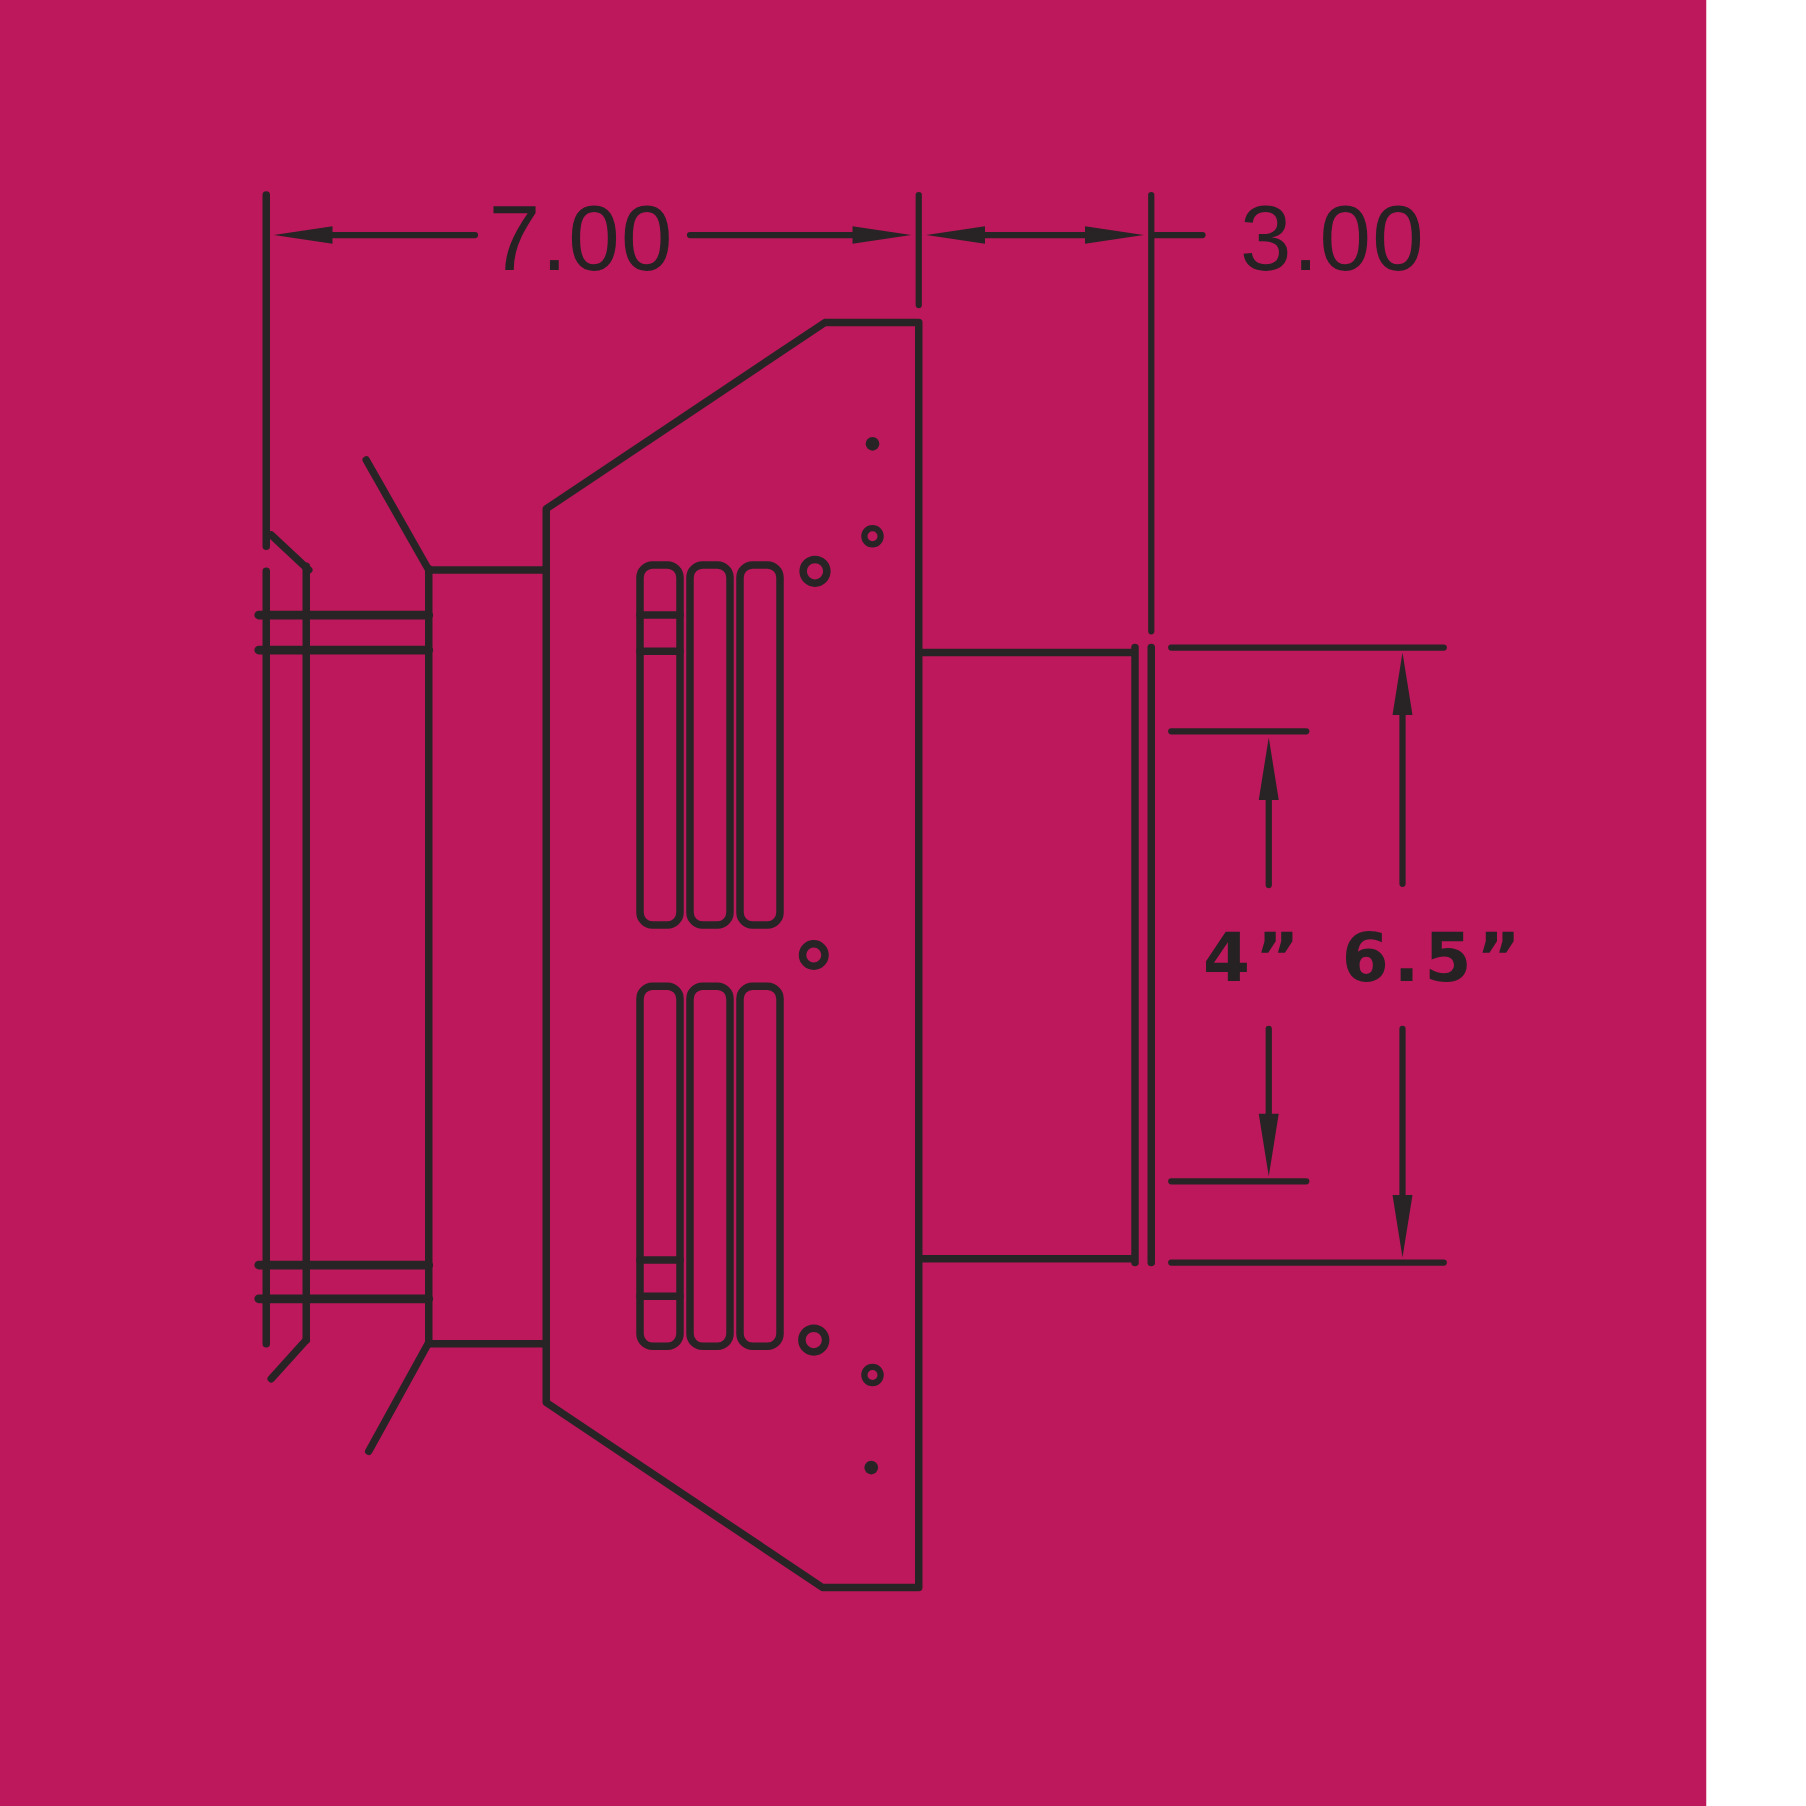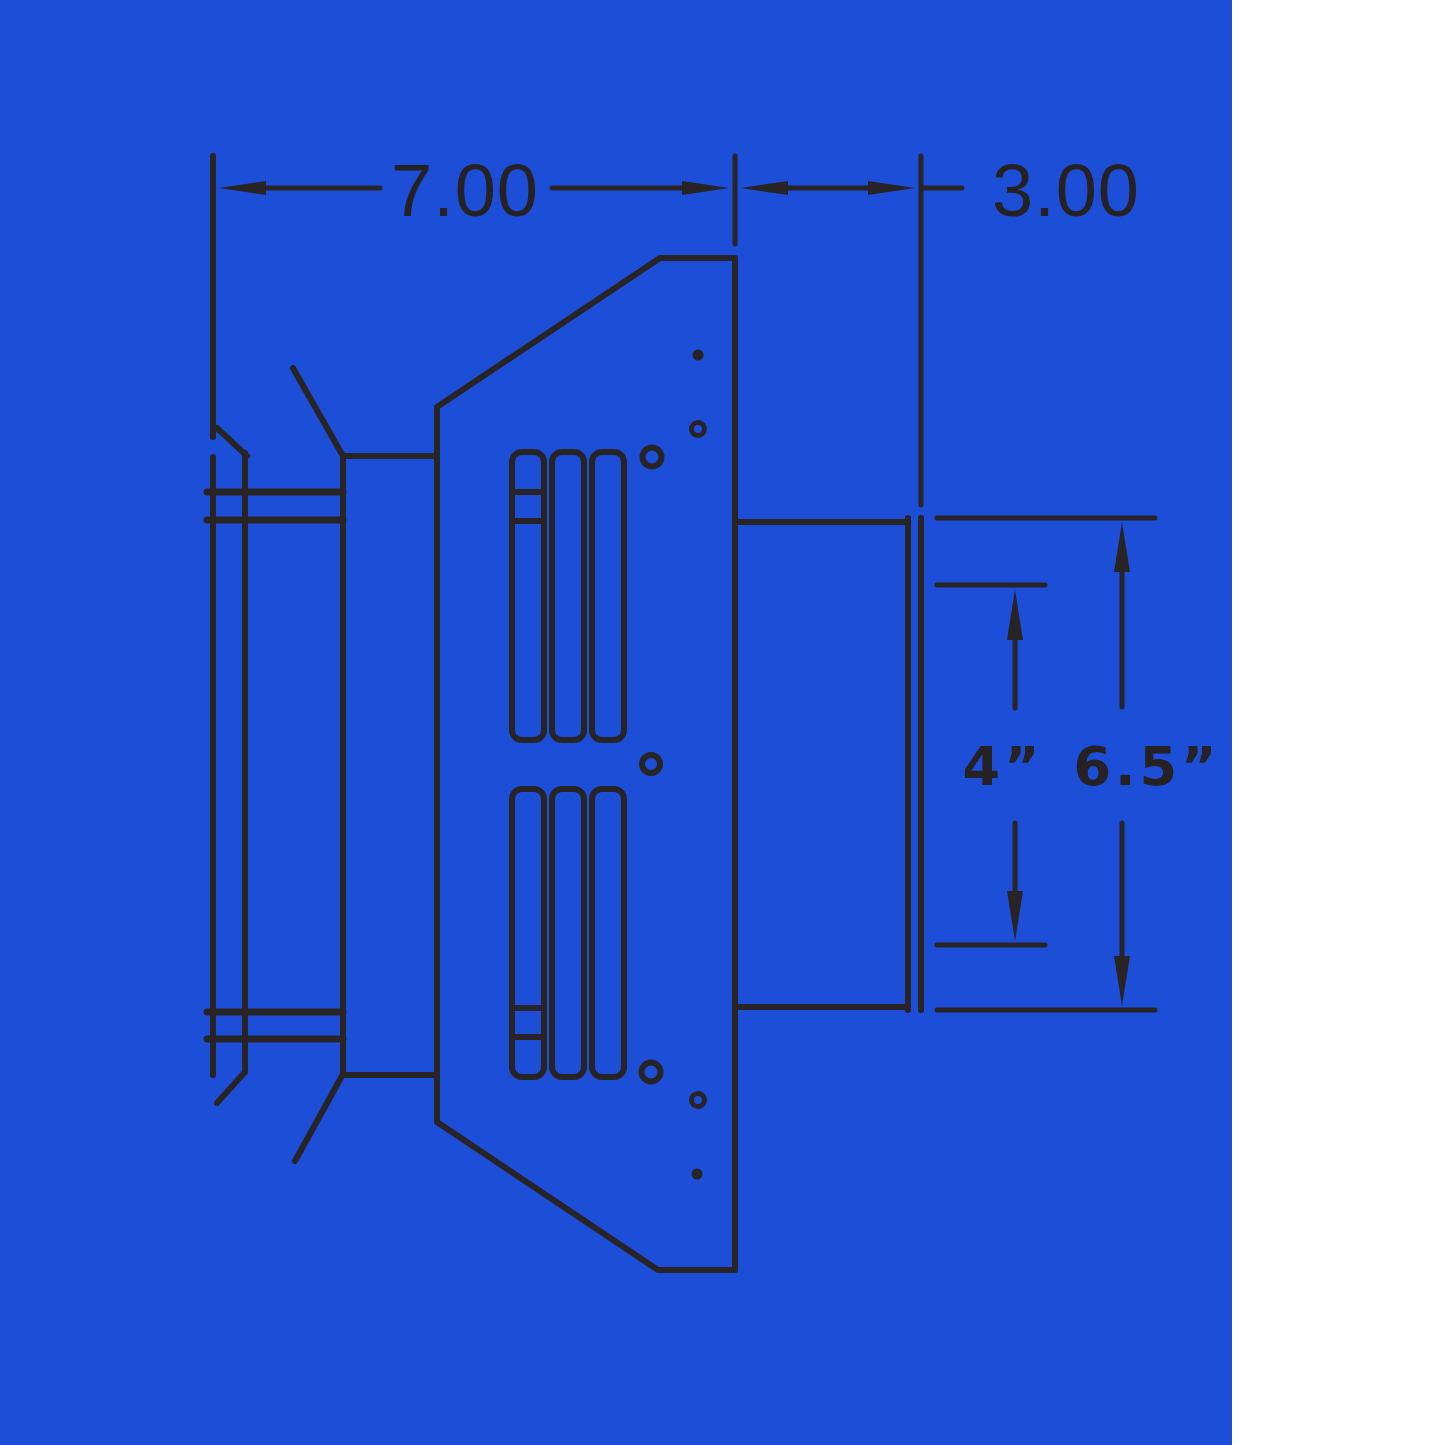--- a/index.html
+++ b/index.html
@@ -1,17 +1,17 @@
 <!DOCTYPE html>
 <html><head>
 <meta charset="utf-8">
 <style>
   html,body{margin:0;padding:0;background:#ffffff;}
   #canvas{
-    position:relative;width:1232px;height:1445px;background:#1d4ed8;
+    position:relative;width:1365px;height:1445px;background:#be185d;
     font-family:"Liberation Sans",sans-serif;overflow:hidden;
   }
   svg{display:block;}
   .dim-label{
     font-family:"Liberation Sans",sans-serif;
     font-size:74px;fill:#262223;letter-spacing:1px;
   }
   .dia-label{
     font-family:"DejaVu Sans","Liberation Sans",sans-serif;
     font-size:54px;font-weight:bold;fill:#262223;letter-spacing:4px;

